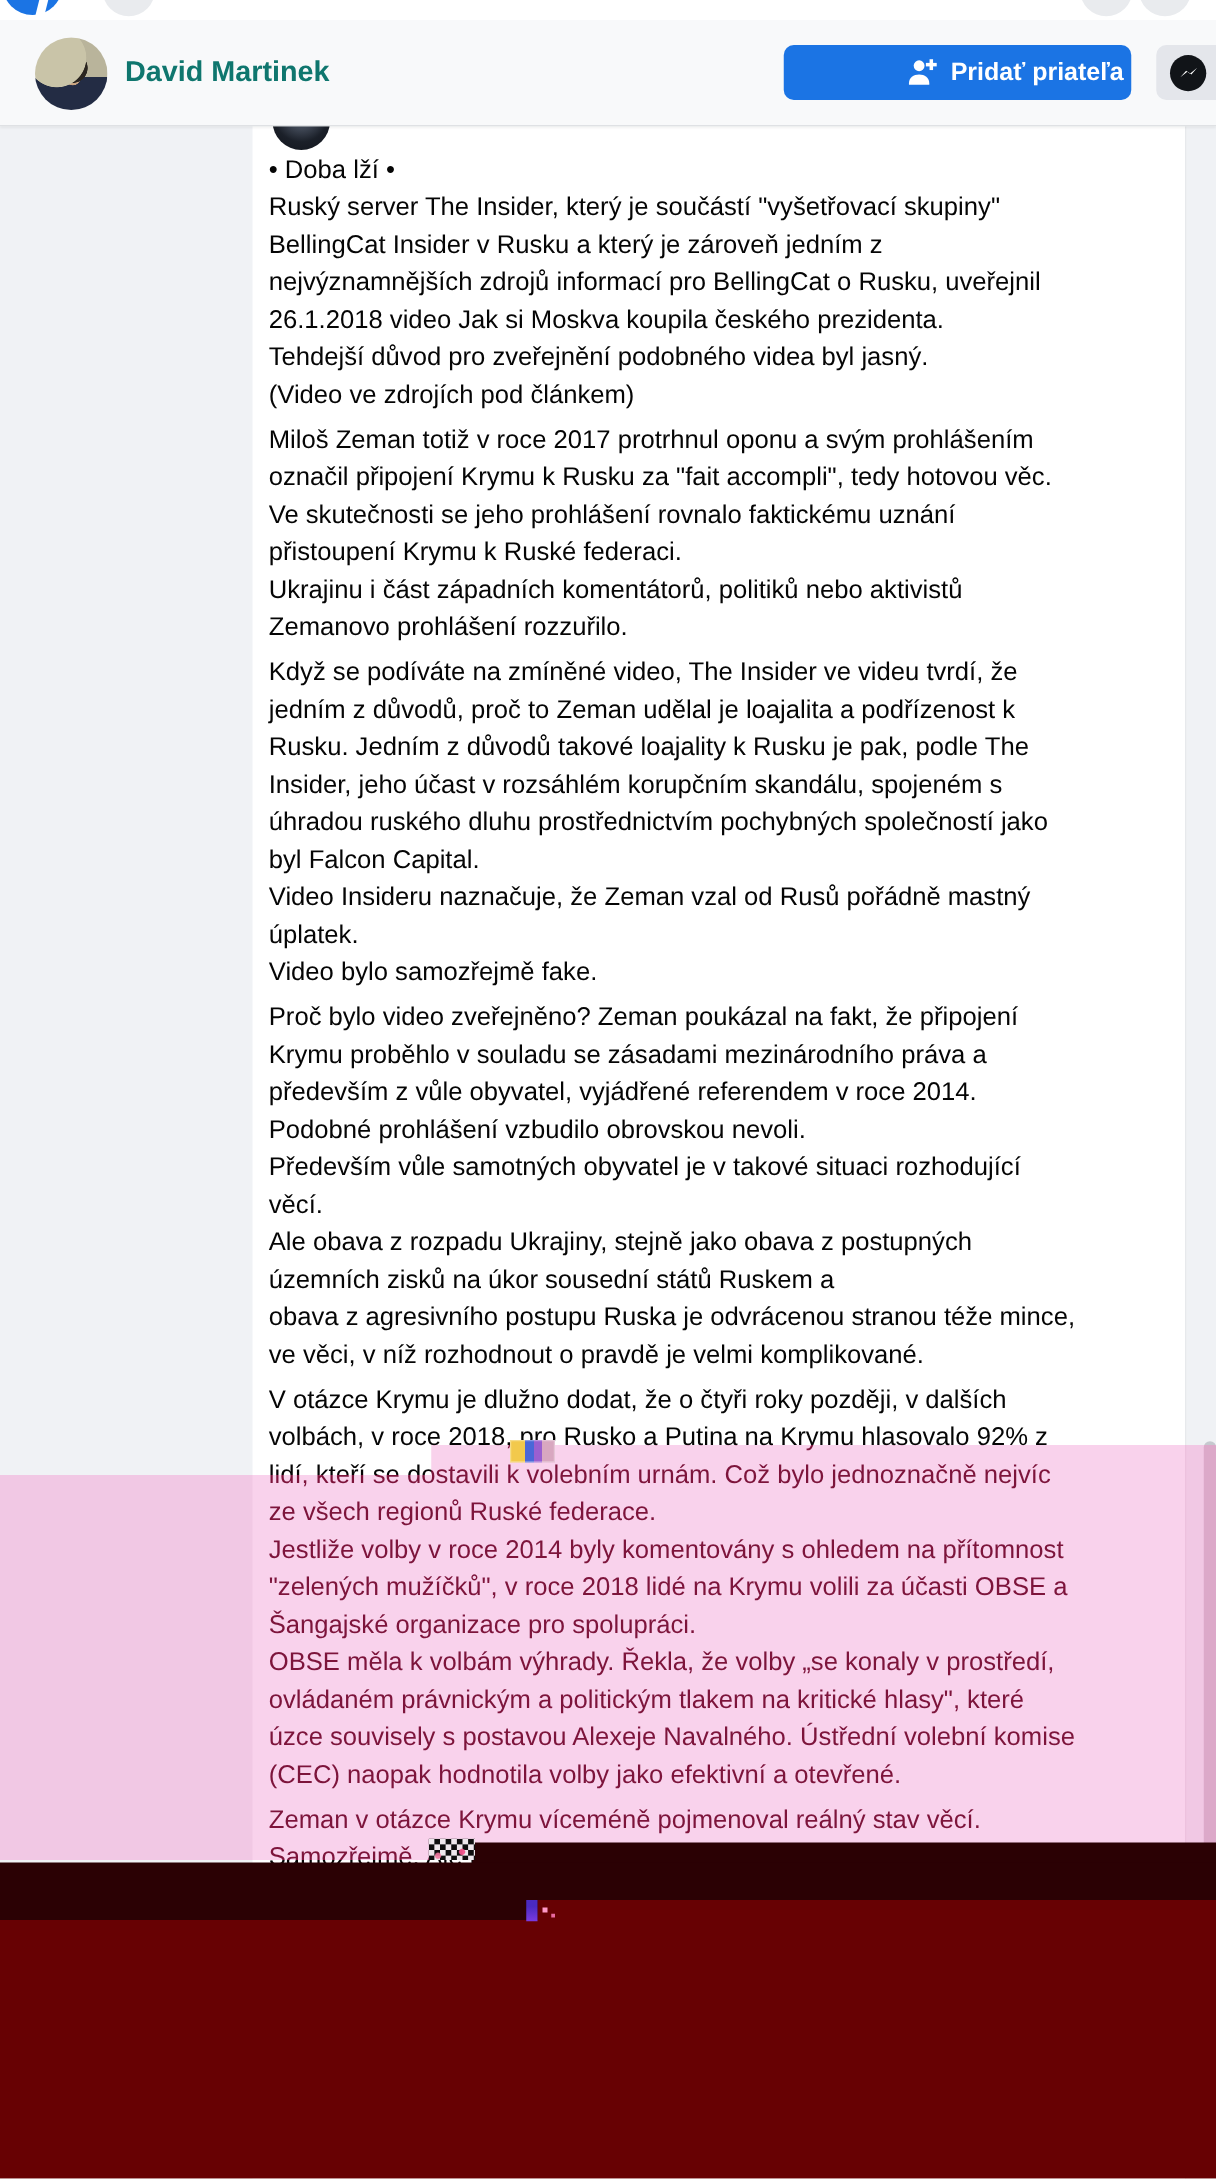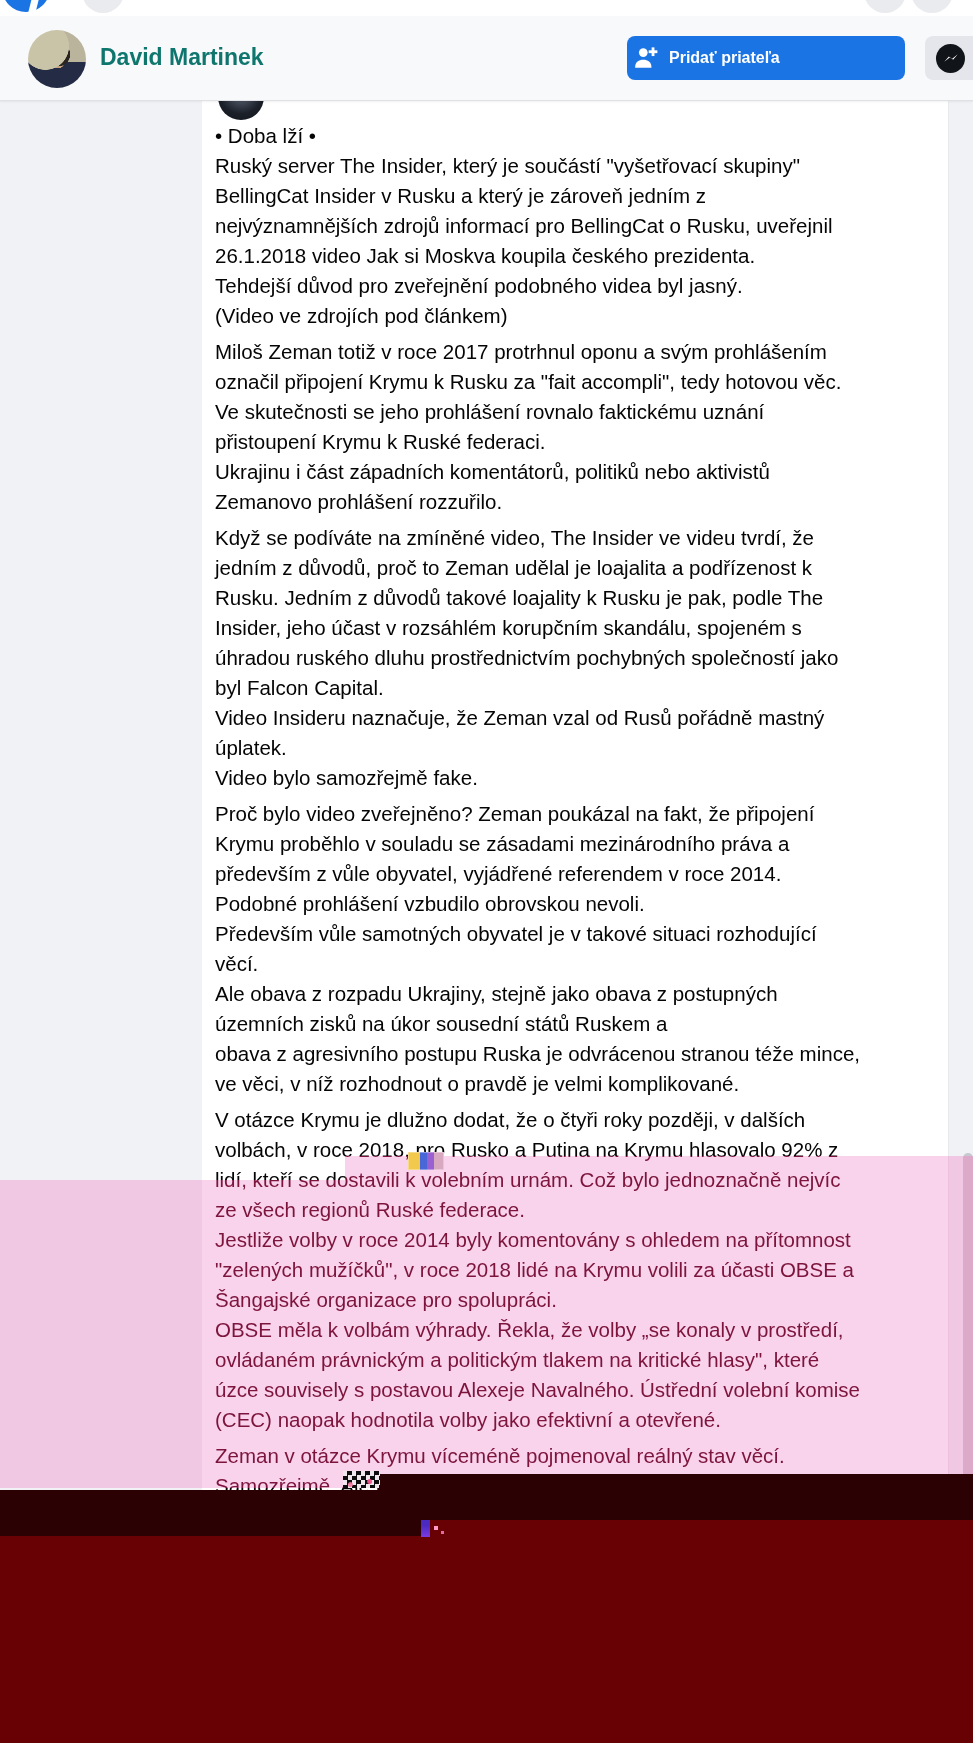--- a/index.html
+++ b/index.html
@@ -65,22 +65,22 @@
     position:absolute;left:28px;top:14px;width:58px;height:58px;border-radius:50%;overflow:hidden;
     background:
       radial-gradient(circle at 30% 28%, #c9c4a8 0 40%, rgba(0,0,0,0) 41%),
       radial-gradient(circle at 52% 42%, #2a2520 0 26%, rgba(0,0,0,0) 27%),
       radial-gradient(circle at 52% 55%, #caa582 0 14%, rgba(0,0,0,0) 15%),
       linear-gradient(180deg,#b9b49b 0 55%, #232c44 55% 100%);
   }
   .header-name{position:absolute;left:100px;top:28px;font-size:23px;font-weight:bold;color:#0f766e;}
   .btn-add{
     position:absolute;left:627px;top:20px;width:278px;height:44px;border-radius:8px;background:#1b74e4;
-    display:flex;align-items:center;justify-content:flex-start;gap:10px;color:#ffffff;
-    font-size:16px;font-weight:bold;border:none;cursor:pointer;
+    display:flex;align-items:center;justify-content:flex-end;gap:10px;color:#ffffff;
+    font-size:20px;font-weight:bold;border:none;cursor:pointer;
   }
   .btn-msg{
     position:absolute;left:925px;top:20px;width:140px;height:44px;border-radius:8px;background:#e4e6eb;
     display:flex;align-items:center;gap:9px;padding-left:11px;box-sizing:border-box;
     color:#050505;font-size:20px;font-weight:bold;border:none;cursor:pointer;overflow:hidden;
   }
   .msg-circle{width:29px;height:29px;border-radius:50%;background:#111418;display:flex;align-items:center;justify-content:center;flex:0 0 auto;}
 </style>
 </head>
 <body>

